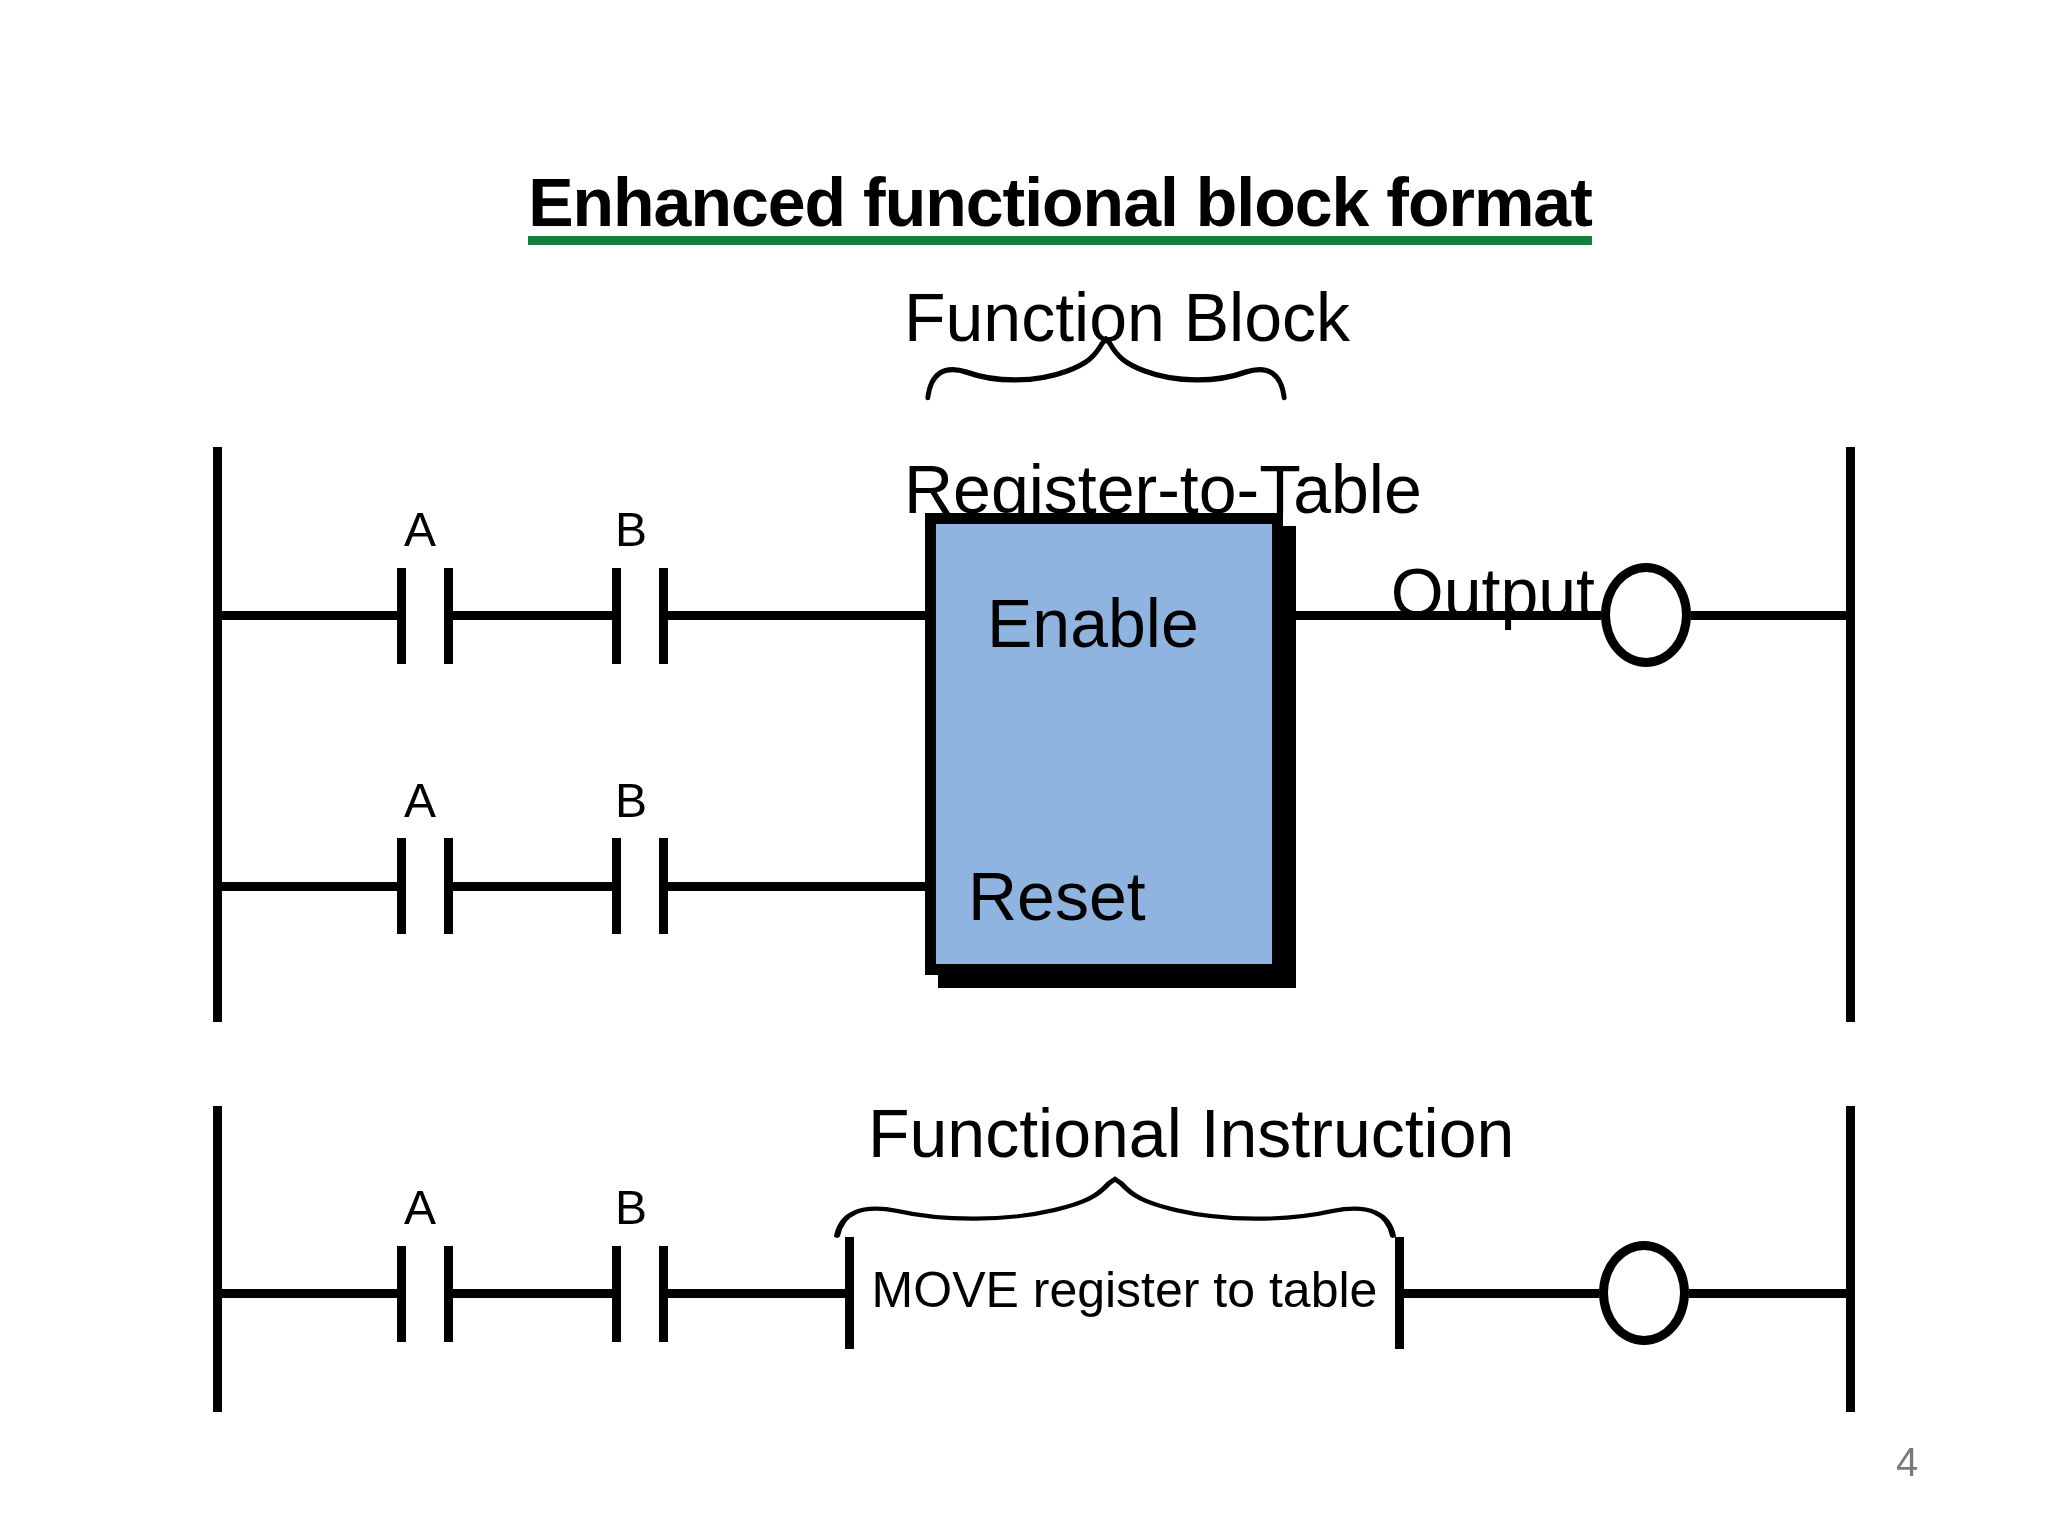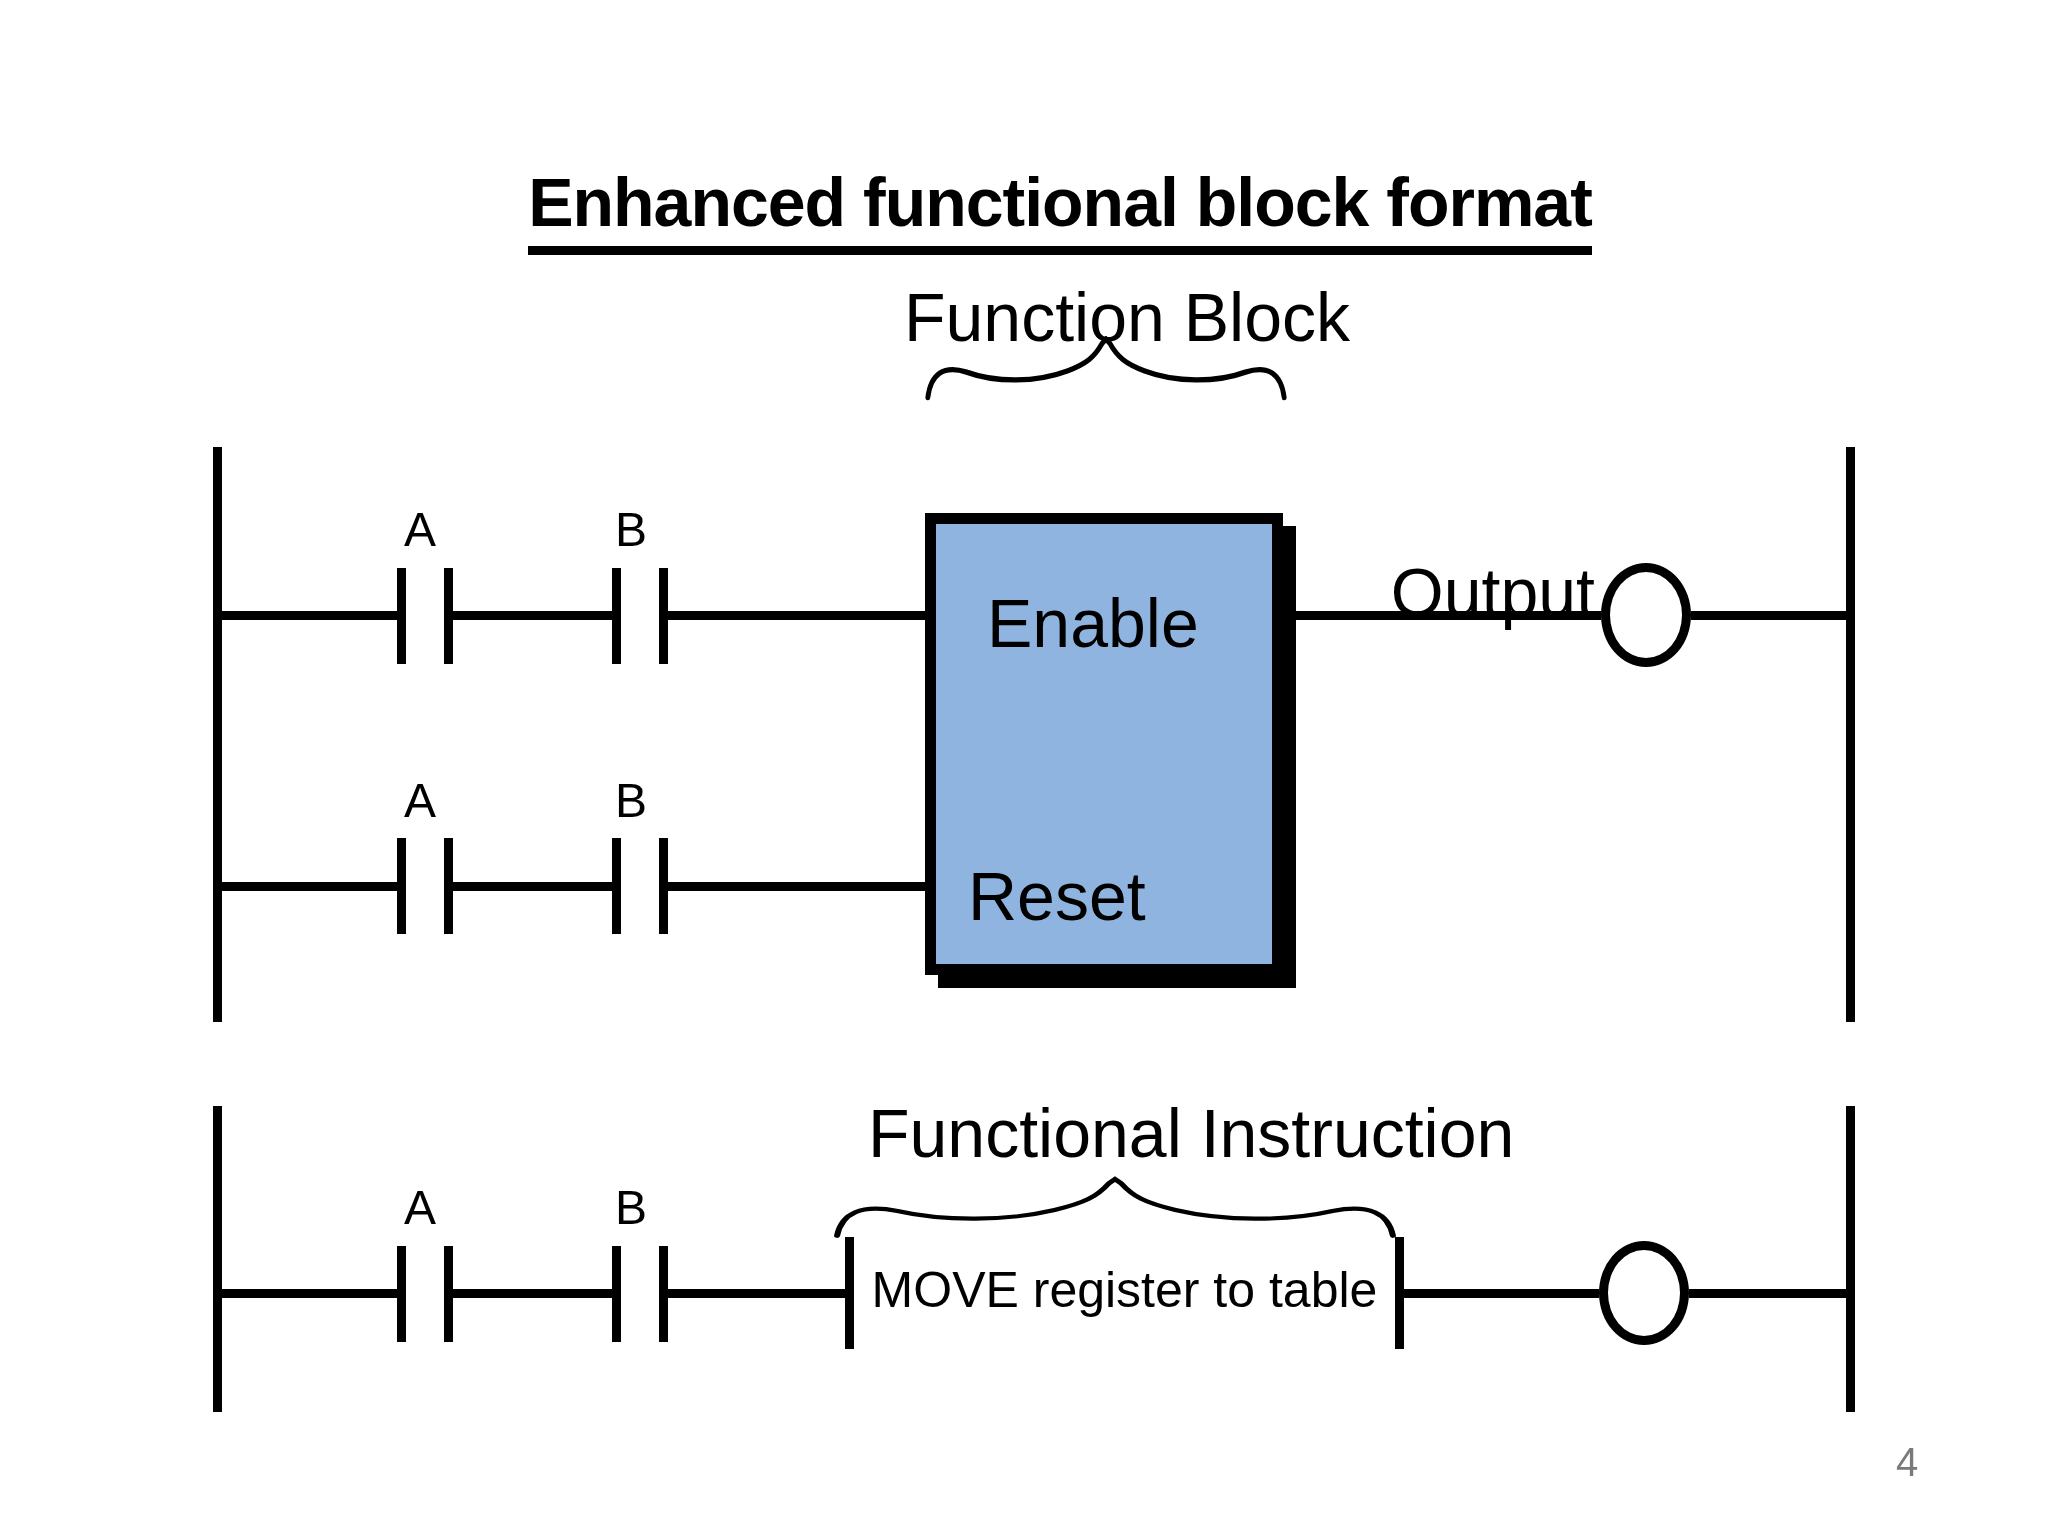--- a/index.html
+++ b/index.html
@@ -5,21 +5,21 @@
   html,body{margin:0;padding:0;background:#ffffff;}
   .slide{
     position:relative;width:2048px;height:1536px;background:#ffffff;overflow:hidden;
     font-family:"Liberation Sans", sans-serif;color:#000;
   }
   .abs{position:absolute;}
   
   .title-wrap{left:72px;top:168px;width:1976px;text-align:center;}
   .title{
     display:inline-block;font-size:68px;font-weight:bold;line-height:1.0;
-    border-bottom:9px solid #000000;padding-bottom:10px;letter-spacing:-1px;
+    border-bottom:9px solid #15803d;padding-bottom:0;letter-spacing:-1px;
   }
   
   .hwire{height:9px;background:#000;}
   .vwire{width:9px;background:#000;}
   .bar{width:9px;background:#000;}
   
   .lbl{font-size:68px;line-height:1.05;white-space:nowrap;}
   .lbl-sm{font-size:48px;line-height:1.0;white-space:nowrap;}
   .center{text-align:center;}
   
@@ -43,20 +43,21 @@
   <div class="abs title-wrap">
     <span class="title">Enhanced functional block format</span>
   </div>
 
   <div class="abs lbl center" style="left:904px;top:282px;width:400px;">Function Block</div>
 
   <svg class="abs brace" style="left:922px;top:336px;" width="368" height="68" viewBox="0 0 380 64" preserveAspectRatio="none">
     <path d="M 6,58 C 9,36 22,27 46,34 C 76,44 118,44 150,33 C 170,26 178,20 186,7 L 190,3 L 194,7 C 202,20 210,26 230,33 C 262,44 304,44 334,34 C 358,27 371,36 374,58" fill="none" stroke="#000" stroke-width="5" stroke-linecap="round"></path>
   </svg>
 
+  <div class="abs lbl center" style="left:904px;top:454px;width:400px;">Register-to-Table</div>
 
   <div class="abs vwire" style="left:213px;top:447px;height:575px;"></div>
   <div class="abs vwire" style="left:1846px;top:447px;height:575px;"></div>
 
   <div class="abs hwire" style="left:213px;top:611px;width:184px;"></div>
   <div class="abs bar" style="left:397px;top:568px;height:96px;"></div>
   <div class="abs bar" style="left:444px;top:568px;height:96px;"></div>
   <div class="abs hwire" style="left:453px;top:611px;width:159px;"></div>
   <div class="abs bar" style="left:612px;top:568px;height:96px;"></div>
   <div class="abs bar" style="left:659px;top:568px;height:96px;"></div>

